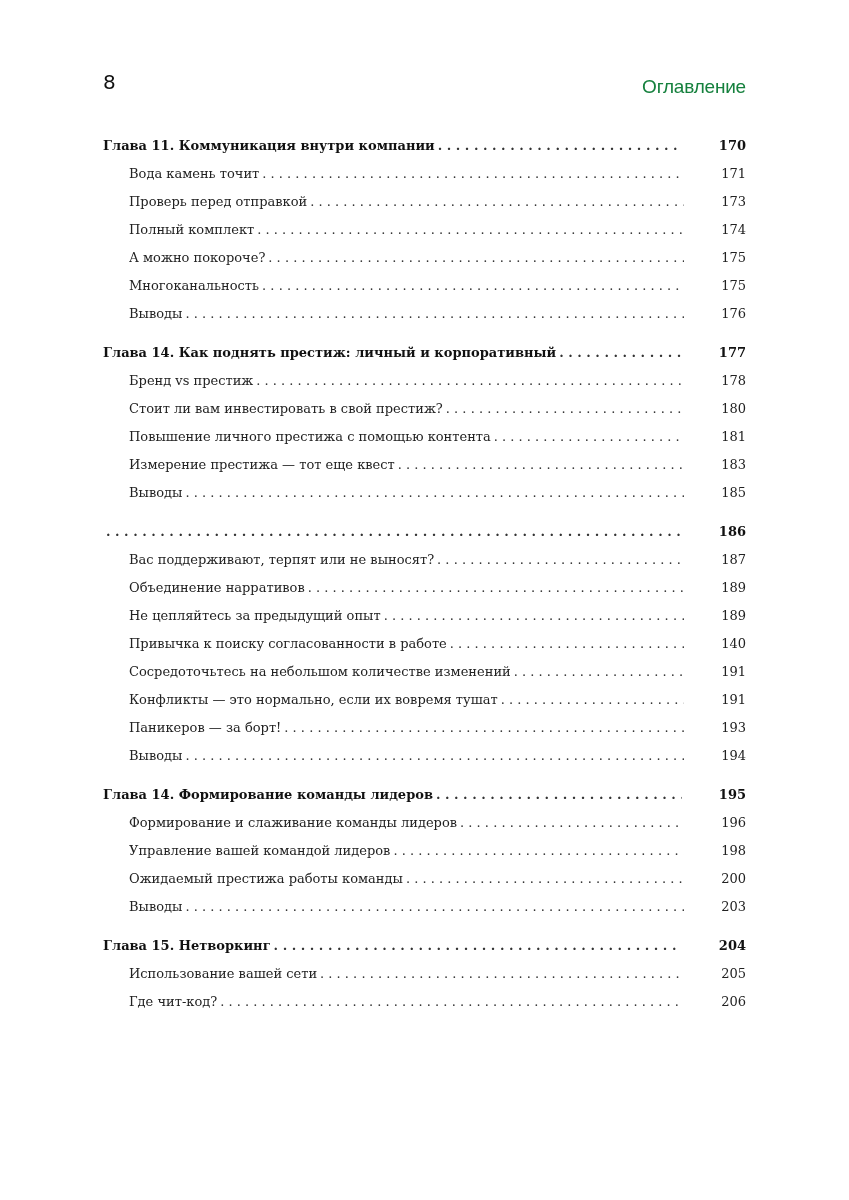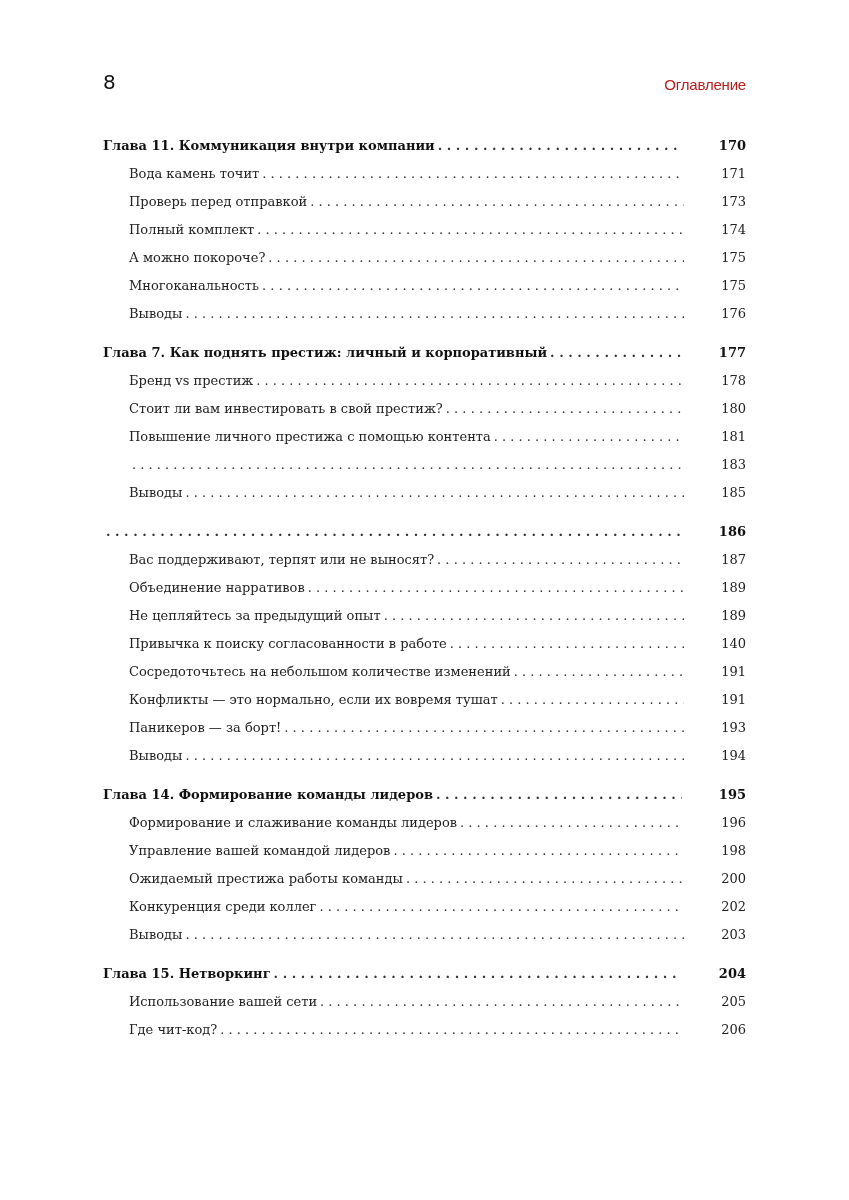--- a/index.html
+++ b/index.html
@@ -1,19 +1,19 @@
 <!DOCTYPE html>
 <html><head>
   <meta charset="utf-8">
   <style>
     html, body { margin: 0; padding: 0; background: #ffffff; }
     body { width: 849px; height: 1200px; position: relative; overflow: hidden; color: #1a1a1a; }
     .page-header { position: absolute; top: 70px; left: 103px; right: 103px; height: 30px; }
     .page-number { position: absolute; left: 0; top: 0; font-family: "DejaVu Sans", sans-serif; font-size: 20px; color: #111; }
-    .running-title { position: absolute; right: 0; top: 6px; font-family: "Liberation Sans", sans-serif; font-size: 15px; color: #b91c1c; letter-spacing: -0.2px; }
+    .running-title { position: absolute; right: 0; top: 6px; font-family: "Liberation Sans", sans-serif; font-size: 19px; color: #15803d; letter-spacing: -0.2px; }
     .toc { position: absolute; top: 138px; left: 103px; width: 643px; }
     .chapter { margin-bottom: 11px; }
     .entry { display: flex; align-items: baseline; height: 28px; font-family: "DejaVu Serif", serif; font-size: 13px; color: #222; white-space: nowrap; }
     .entry.chapter-title { font-weight: bold; color: #111; }
     .entry.sub { padding-left: 26px; }
     .entry .label { flex: 0 0 auto; }
     .entry .dots { flex: 1 1 auto; overflow: hidden; margin: 0 3px; color: #333; letter-spacing: 2.2px; }
     .entry .dots::after { content: ". . . . . . . . . . . . . . . . . . . . . . . . . . . . . . . . . . . . . . . . . . . . . . . . . . . . . . . . . . . . . . . . . . . . . . . . . . . . . . . . . . . . . . . . . . . . . . . . . . . . . . . . . . . . . . . . . . . . . . . . . . . . ."; letter-spacing: 0; }
     .entry .page { flex: 0 0 auto; text-align: left; margin-left: 34px; }
   </style>
@@ -58,40 +58,41 @@
         <span class="page">175</span>
       </div>
       <div class="entry sub">
         <span class="label">Выводы</span>
         <span class="dots"></span>
         <span class="page">176</span>
       </div>
     </div>
     <div class="chapter">
       <div class="entry chapter-title">
-        <span class="label">Глава 7. Как поднять престиж: личный и корпоративный</span>
+        <span class="label">Глава 14. Как поднять престиж: личный и корпоративный</span>
         <span class="dots"></span>
         <span class="page">177</span>
       </div>
       <div class="entry sub">
         <span class="label">Бренд vs престиж</span>
         <span class="dots"></span>
         <span class="page">178</span>
       </div>
       <div class="entry sub">
         <span class="label">Стоит ли вам инвестировать в свой престиж?</span>
         <span class="dots"></span>
         <span class="page">180</span>
       </div>
       <div class="entry sub">
         <span class="label">Повышение личного престижа с помощью контента</span>
         <span class="dots"></span>
         <span class="page">181</span>
       </div>
       <div class="entry sub">
+        <span class="label">Измерение престижа — тот еще квест</span>
         <span class="dots"></span>
         <span class="page">183</span>
       </div>
       <div class="entry sub">
         <span class="label">Выводы</span>
         <span class="dots"></span>
         <span class="page">185</span>
       </div>
     </div>
     <div class="chapter">
@@ -155,25 +156,20 @@
         <span class="label">Управление вашей командой лидеров</span>
         <span class="dots"></span>
         <span class="page">198</span>
       </div>
       <div class="entry sub">
         <span class="label">Ожидаемый престижа работы команды</span>
         <span class="dots"></span>
         <span class="page">200</span>
       </div>
       <div class="entry sub">
-        <span class="label">Конкуренция среди коллег</span>
-        <span class="dots"></span>
-        <span class="page">202</span>
-      </div>
-      <div class="entry sub">
         <span class="label">Выводы</span>
         <span class="dots"></span>
         <span class="page">203</span>
       </div>
     </div>
     <div class="chapter">
       <div class="entry chapter-title">
         <span class="label">Глава 15. Нетворкинг</span>
         <span class="dots"></span>
         <span class="page">204</span>

